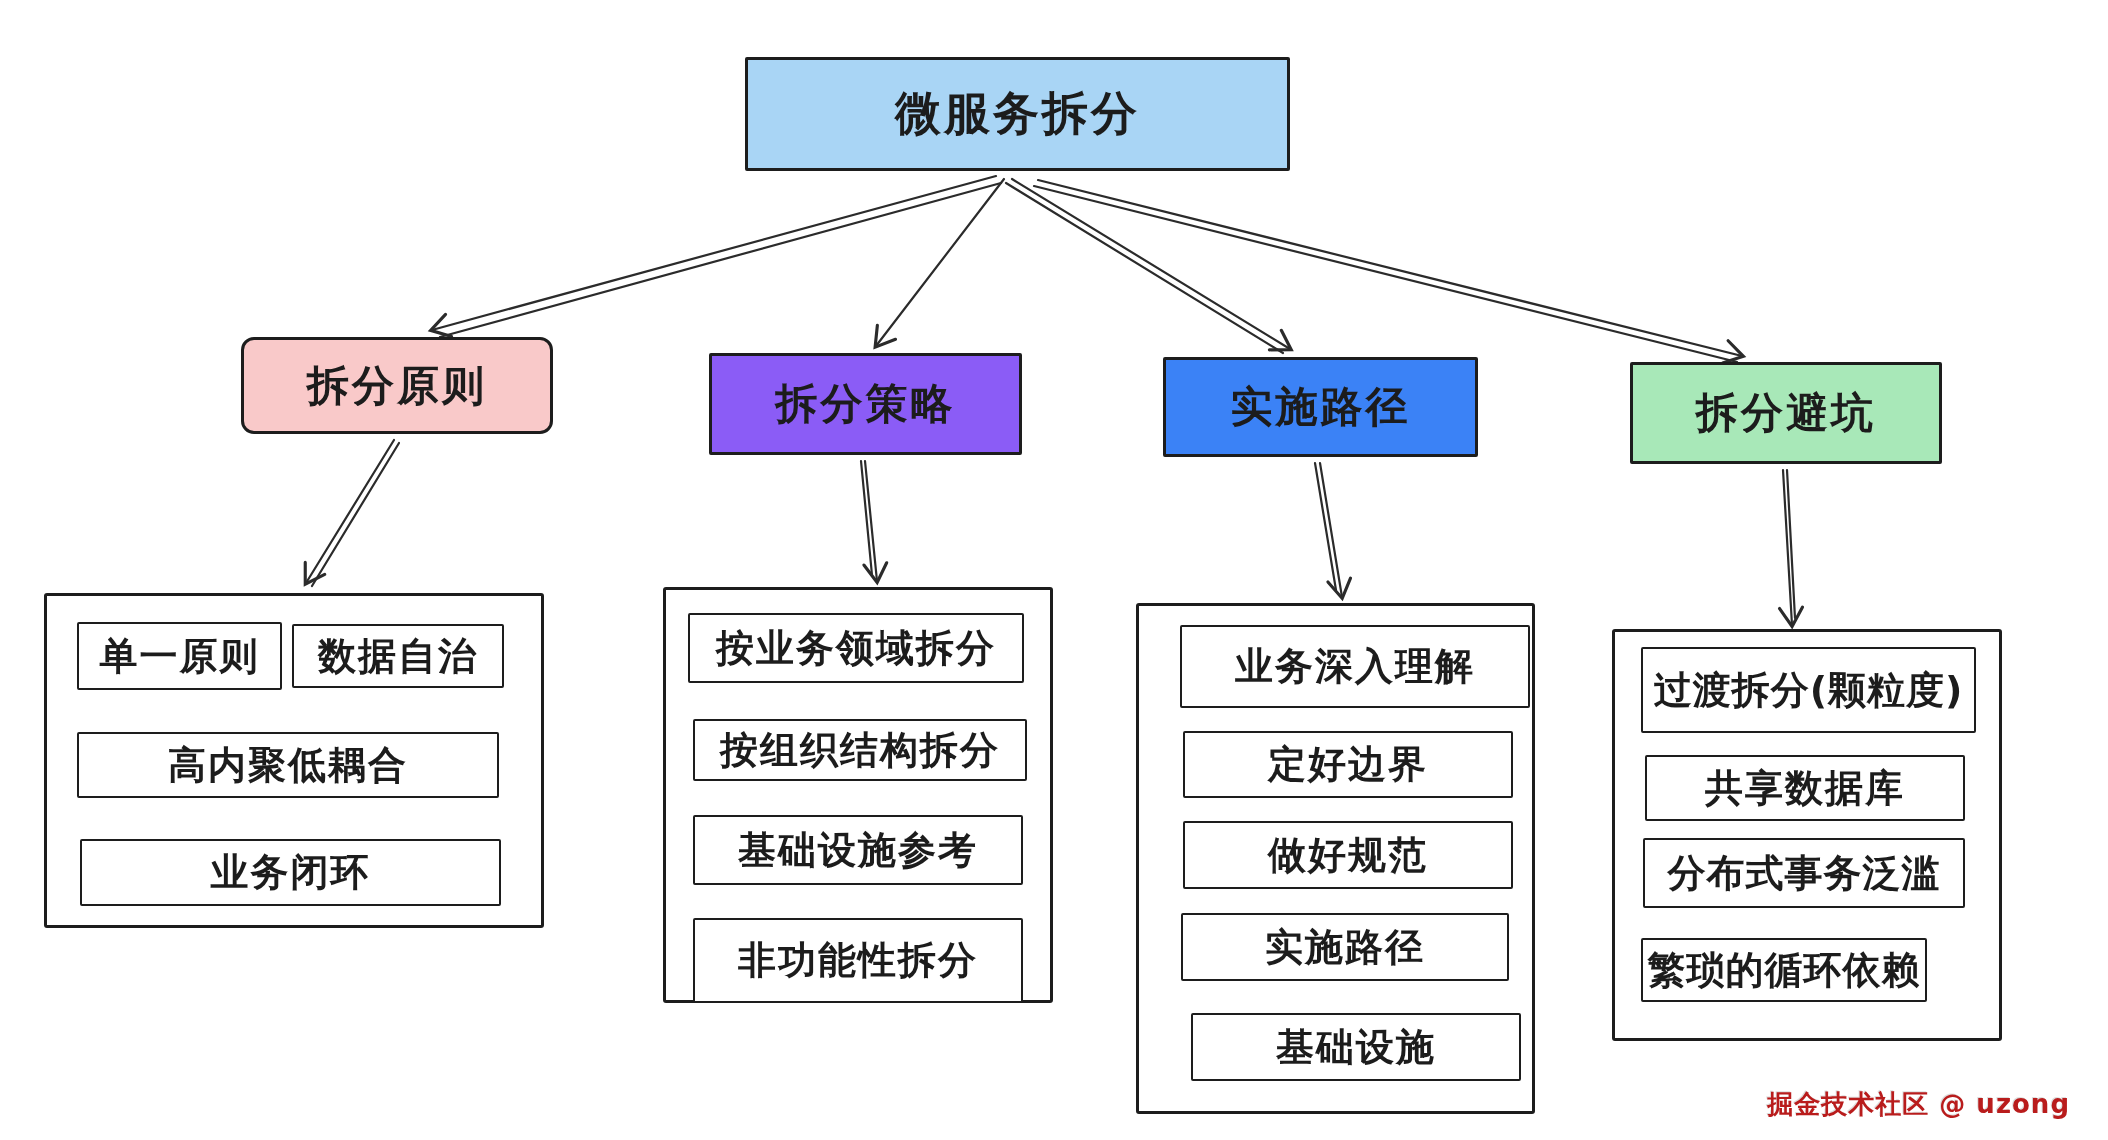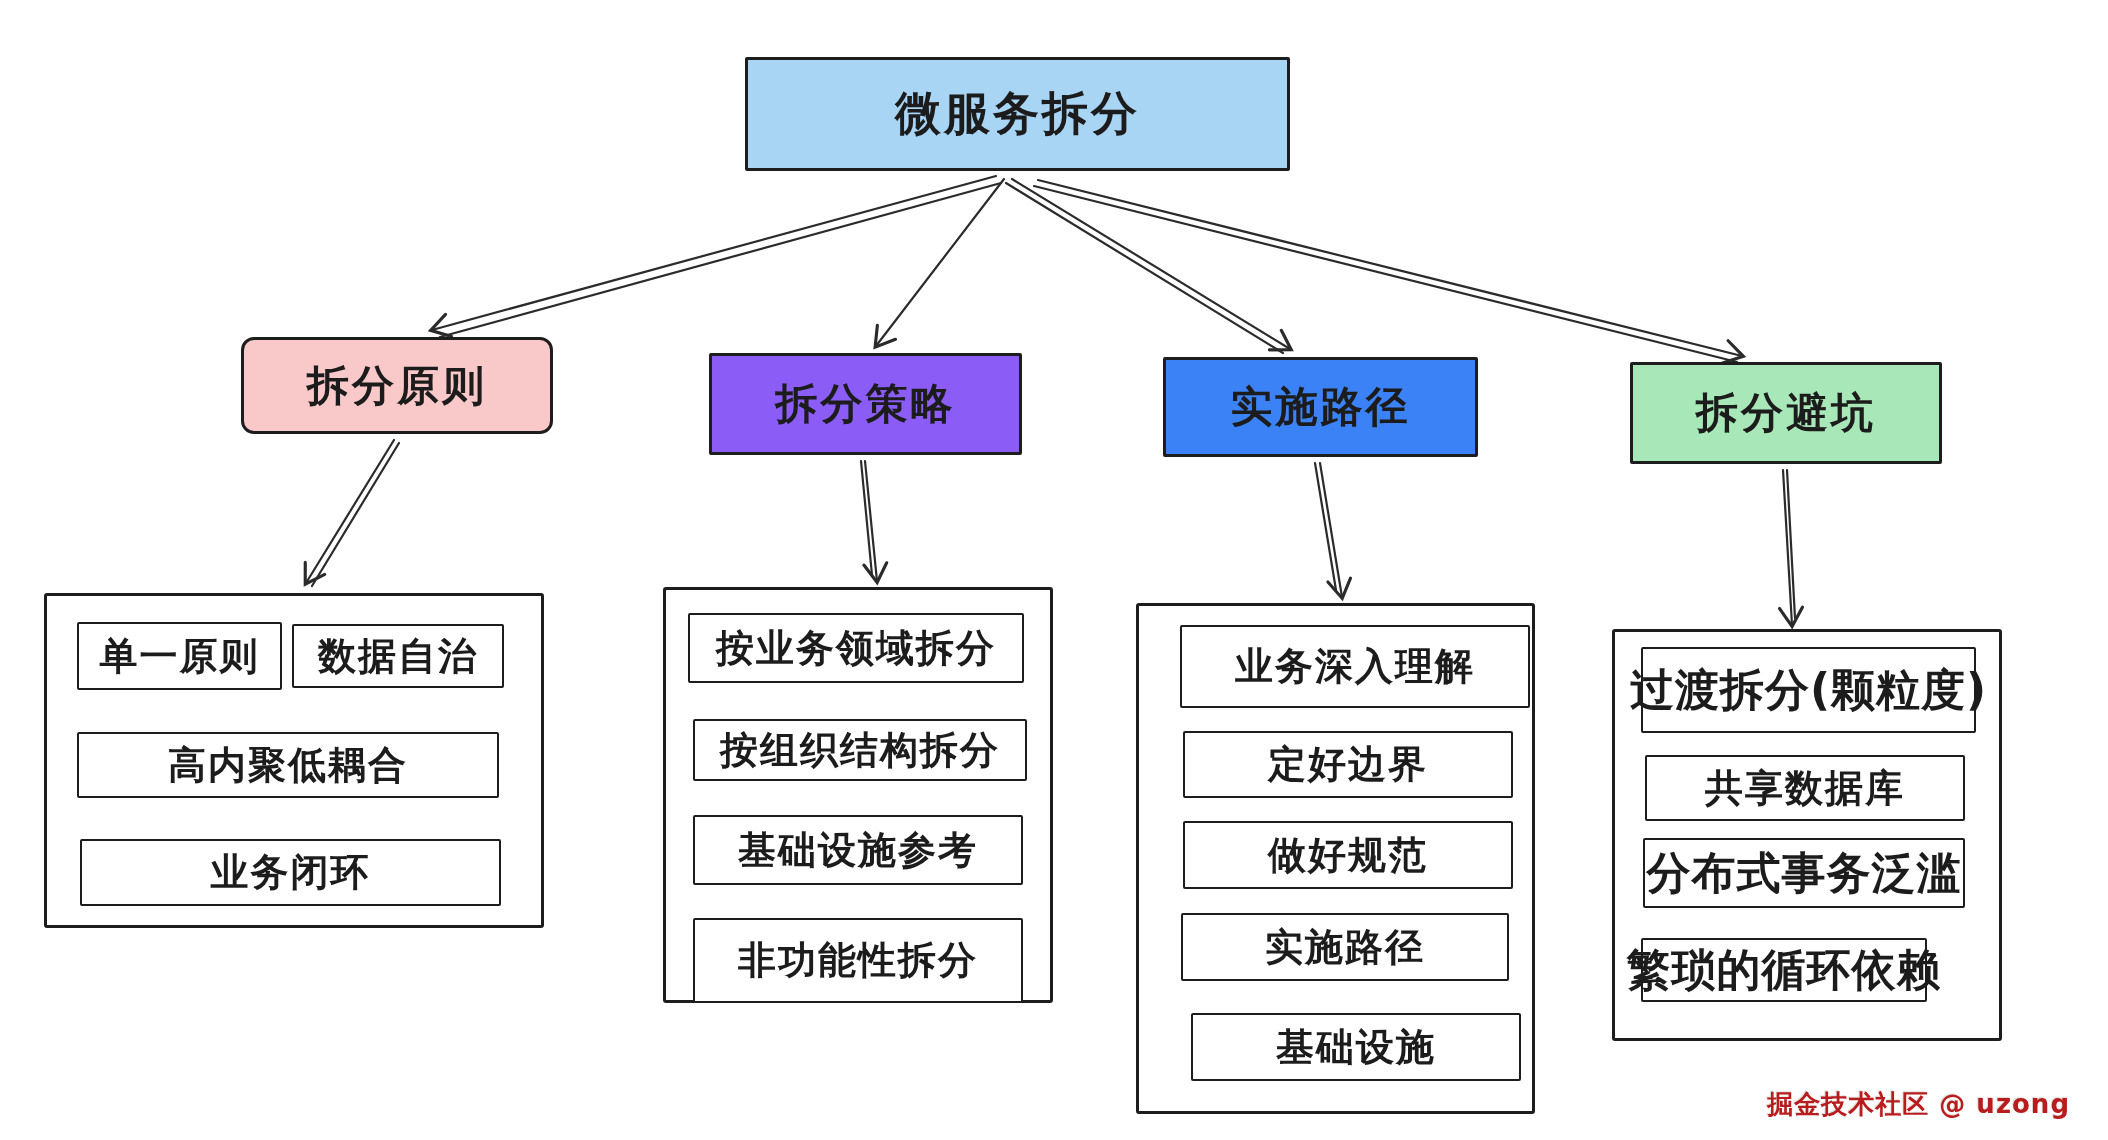--- a/index.html
+++ b/index.html
@@ -17,21 +17,21 @@
   .branch{font-size:42px;}
   .group{
     position:absolute;background:#ffffff;border:3px solid #1d1d1d;border-radius:3px;
     box-sizing:border-box;
   }
   .leaf{
     position:absolute;display:flex;align-items:center;justify-content:center;
     background:#ffffff;border:2.5px solid #1d1d1d;border-radius:2px;box-sizing:border-box;
     font-weight:bold;font-size:38px;letter-spacing:2px;white-space:nowrap;
   }
-  .leaf.small{font-size:44px;letter-spacing:1px;}
+  .leaf.small{font-size:38px;letter-spacing:1px;}
   .watermark{
     position:absolute;right:38px;bottom:18px;font-size:26px;font-weight:bold;
     color:#b91c1c;text-shadow:2px 2px 1px rgba(255,255,255,0.95), -1px -1px 0 rgba(120,120,120,0.25);
     letter-spacing:1px;
     text-align:center;
   }
 </style>
 </head>
 <body>
 

